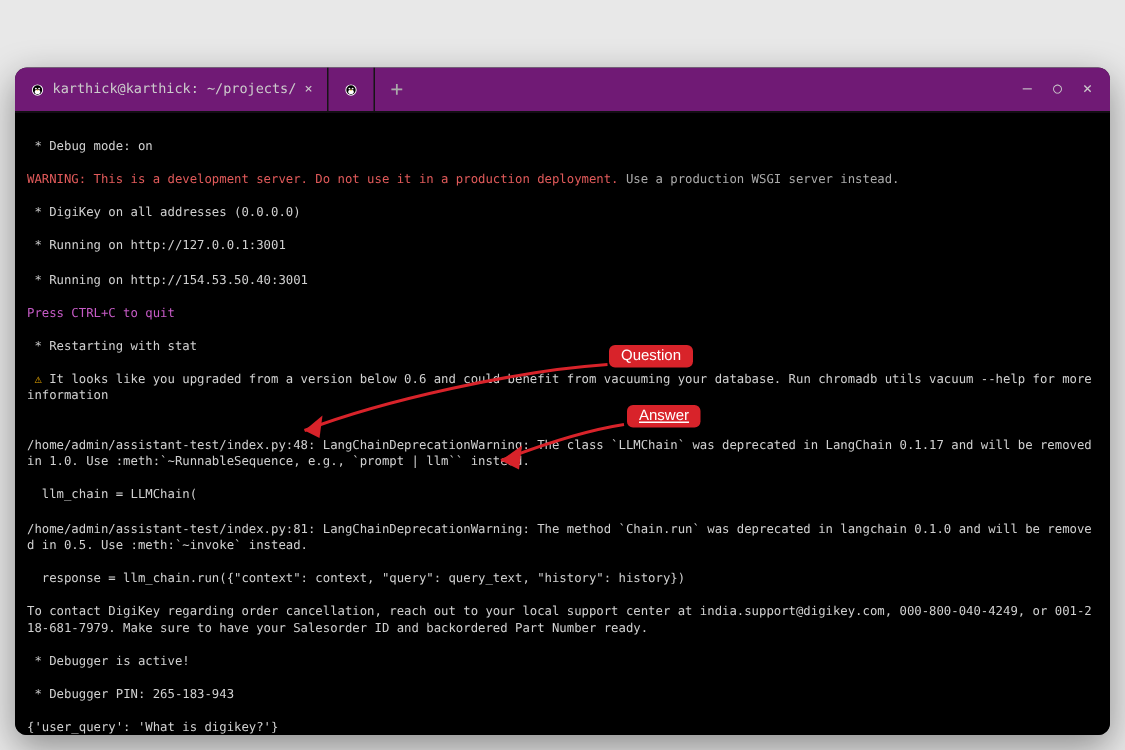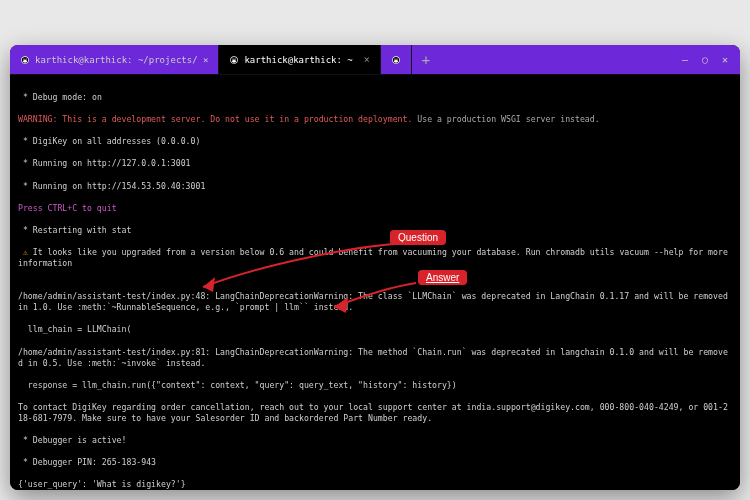--- a/index.html
+++ b/index.html
@@ -3,21 +3,21 @@
 <meta charset="utf-8">
 <style>
   * { margin: 0; padding: 0; box-sizing: border-box; }
   html, body { width: 750px; height: 500px; overflow: hidden; font-family: "DejaVu Sans Mono","Liberation Mono","Consolas",monospace; background: #e8e8e8; }
   .window {
     position: absolute; left: 10px; top: 45px; right: 10px; bottom: 10px;
     background: #1c1b22; border-radius: 8px; box-shadow: 0 8px 24px rgba(0,0,0,.4);
     display: flex; flex-direction: column; overflow: hidden;
   }
   .titlebar {
-    height: 30px; background: #6d28d9; display: flex; align-items: center;
+    height: 30px; background: #701a75; display: flex; align-items: center;
     font-size: 9px; color: #ccc; border-bottom: 1px solid #111;
     user-select: none;
   }
   .tab {
     display: flex; align-items: center; gap: 5px; padding: 0 10px; height: 100%;
     border-right: 1px solid #151515; cursor: pointer; position: relative;
   }
   .tab.active { background: #000; color: #fff; }
   .tab .tab-icon { width: 10px; height: 10px; display: inline-flex; align-items: center; justify-content: center; }
   .tab .close { margin-left: 6px; font-size: 10px; color: #888; }
@@ -56,34 +56,20 @@
             <circle cx="8" cy="8" r="6" fill="#fff"></circle>
             <circle cx="8" cy="8" r="5" fill="#000"></circle>
             <ellipse cx="8" cy="10" rx="3" ry="2.3" fill="#fff"></ellipse>
             <circle cx="6.3" cy="6.5" r="1" fill="#fff"></circle>
             <circle cx="9.7" cy="6.5" r="1" fill="#fff"></circle>
             <ellipse cx="8" cy="8" rx="1" ry=".6" fill="#f5b500"></ellipse>
           </svg>
       </span>
       <span>karthick@karthick: ~/projects/ ×</span>
     </div>
-    <div class="tab active">
-      <span class="tab-icon penguin">
-        <svg viewBox="0 0 16 16">
-            <circle cx="8" cy="8" r="6" fill="#fff"></circle>
-            <circle cx="8" cy="8" r="5" fill="#000"></circle>
-            <ellipse cx="8" cy="10" rx="3" ry="2.3" fill="#fff"></ellipse>
-            <circle cx="6.3" cy="6.5" r="1" fill="#fff"></circle>
-            <circle cx="9.7" cy="6.5" r="1" fill="#fff"></circle>
-            <ellipse cx="8" cy="8" rx="1" ry=".6" fill="#f5b500"></ellipse>
-          </svg>
-      </span>
-      <span>karthick@karthick: ~</span>
-      <span class="close">×</span>
-    </div>
     <div class="tab">
       <span class="tab-icon penguin">
         <svg viewBox="0 0 16 16">
             <circle cx="8" cy="8" r="6" fill="#fff"></circle>
             <circle cx="8" cy="8" r="5" fill="#000"></circle>
             <ellipse cx="8" cy="10" rx="3" ry="2.3" fill="#fff"></ellipse>
             <circle cx="6.3" cy="6.5" r="1" fill="#fff"></circle>
             <circle cx="9.7" cy="6.5" r="1" fill="#fff"></circle>
             <ellipse cx="8" cy="8" rx="1" ry=".6" fill="#f5b500"></ellipse>
           </svg>
@@ -121,21 +107,21 @@
 
 
 
 
 
 
 
 
   </div>
 
-  <div class="ann-label" style="left:380px; top:185px;">Question</div>
+  <div class="ann-label" style="left:396px; top:185px;">Question</div>
   <svg class="annotation arrow" style="left:175px; top:192px; width:225px; height:60px;" viewBox="0 0 225 60">
     <path d="M220,6 C160,10 70,30 18,50"></path>
     <polygon points="18,50 30,40 28,55"></polygon>
   </svg>
 
   <div class="ann-label" style="left:408px; top:225px;text-decoration:underline;">Answer</div>
   <svg class="annotation arrow" style="left:310px; top:232px; width:100px; height:38px;" viewBox="0 0 100 38">
     <path d="M96,6 C70,10 40,20 14,30"></path>
     <polygon points="14,30 28,20 26,36"></polygon>
   </svg>

